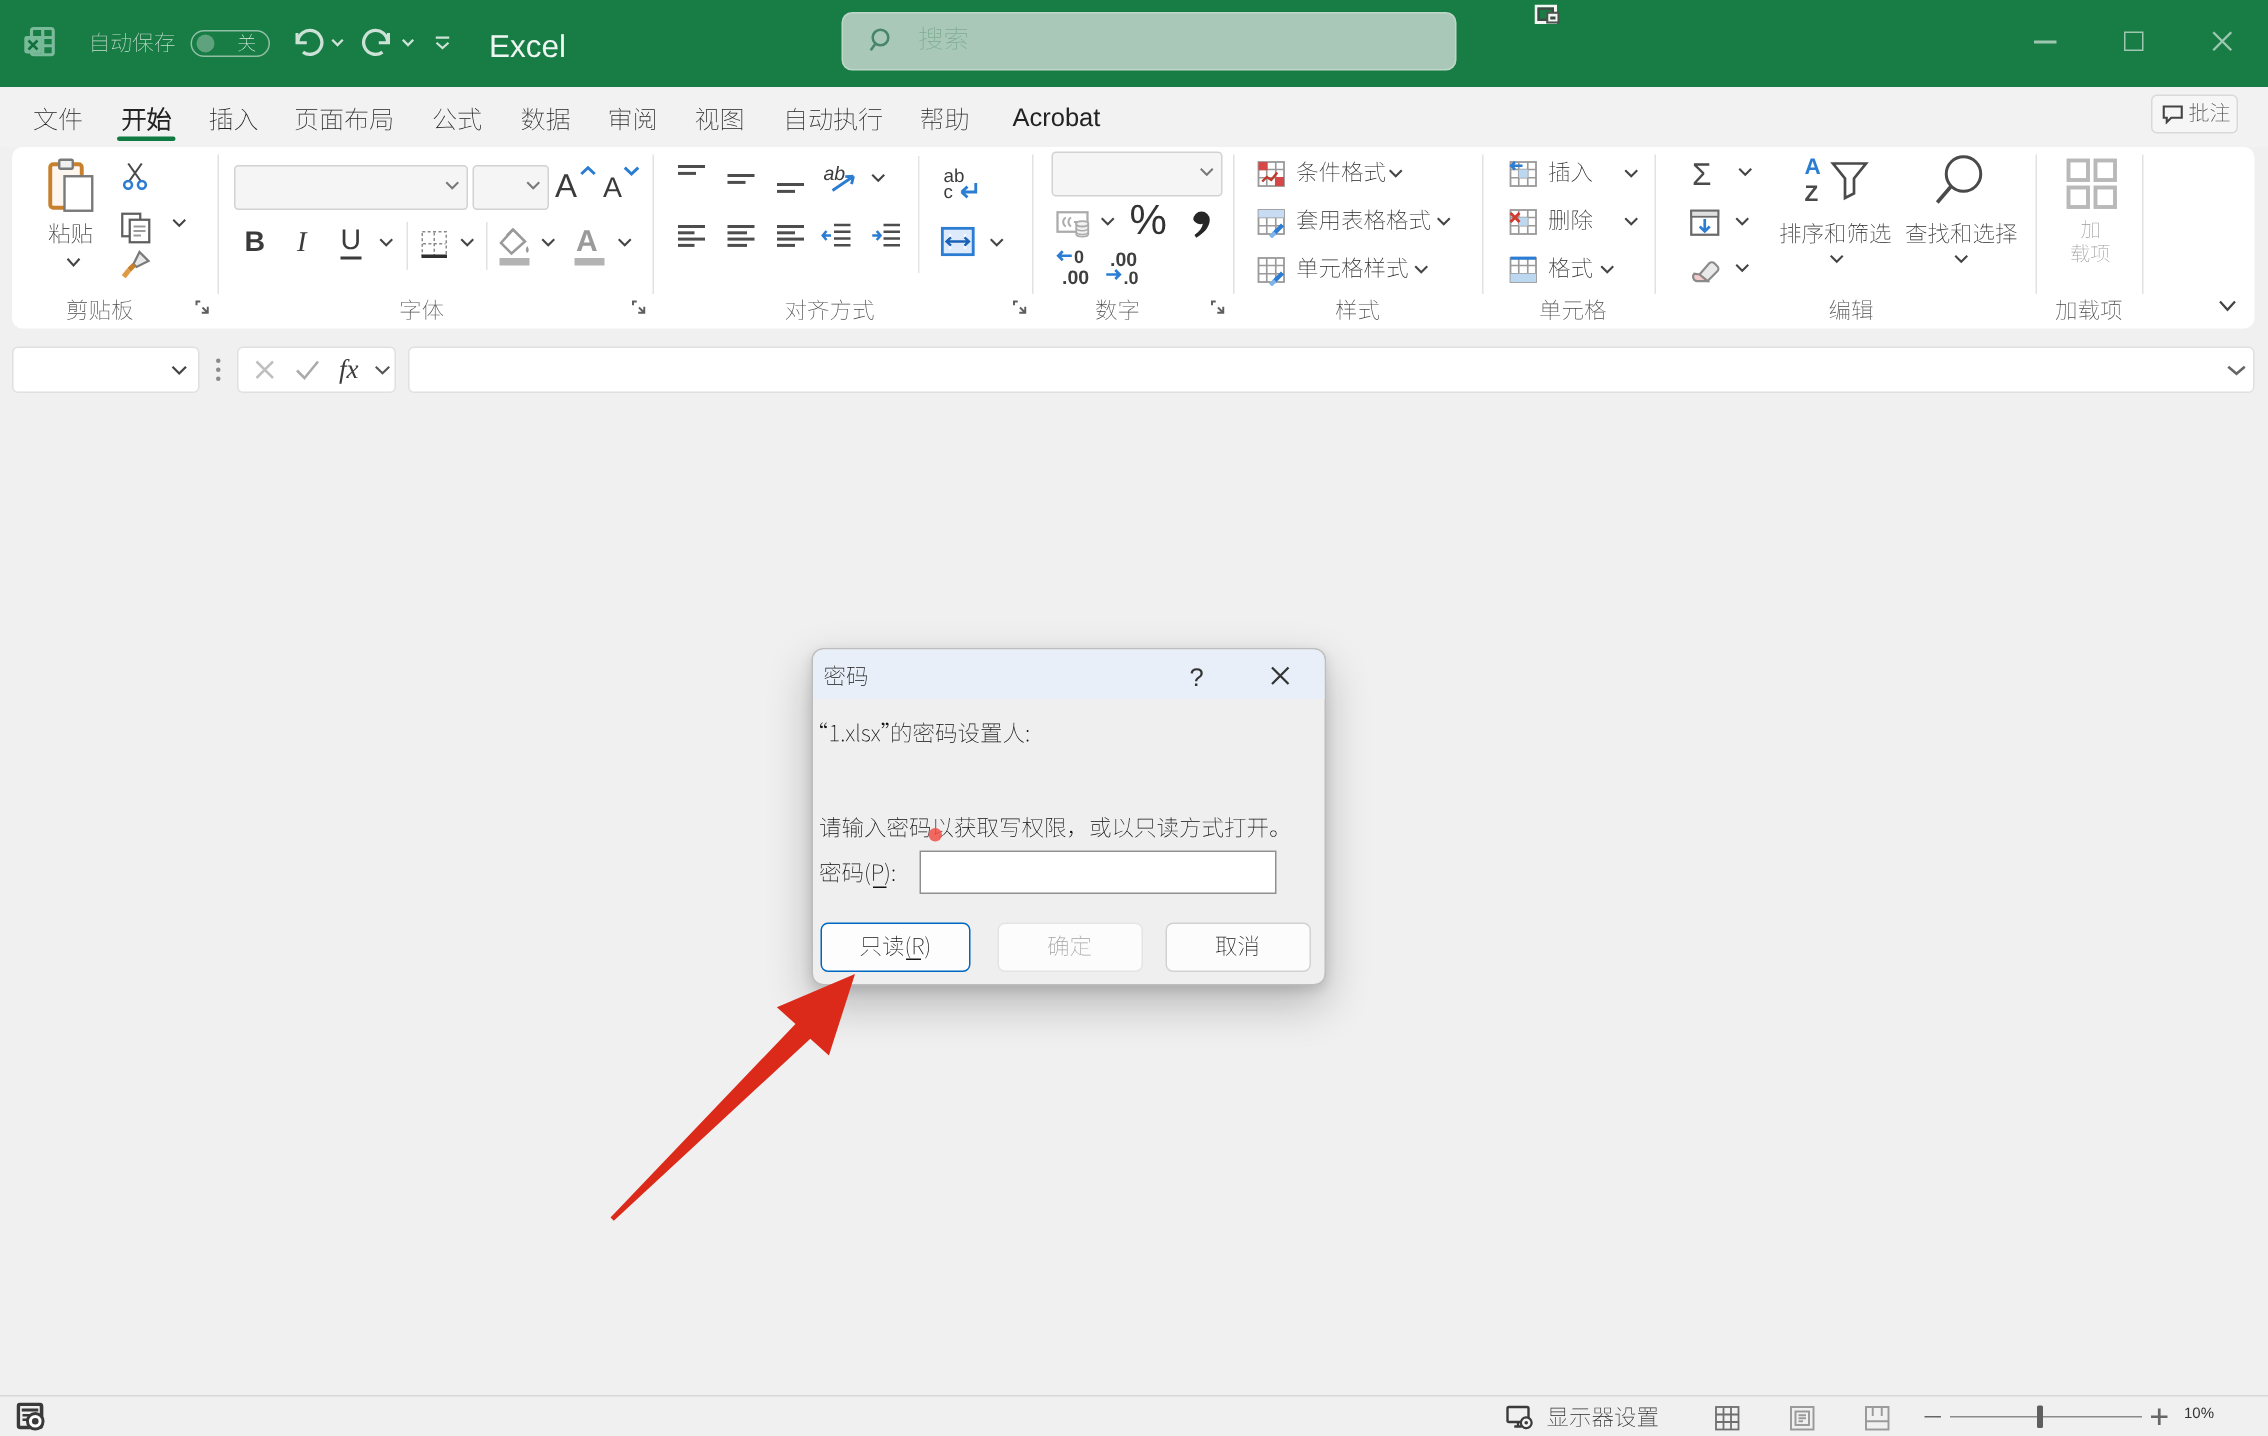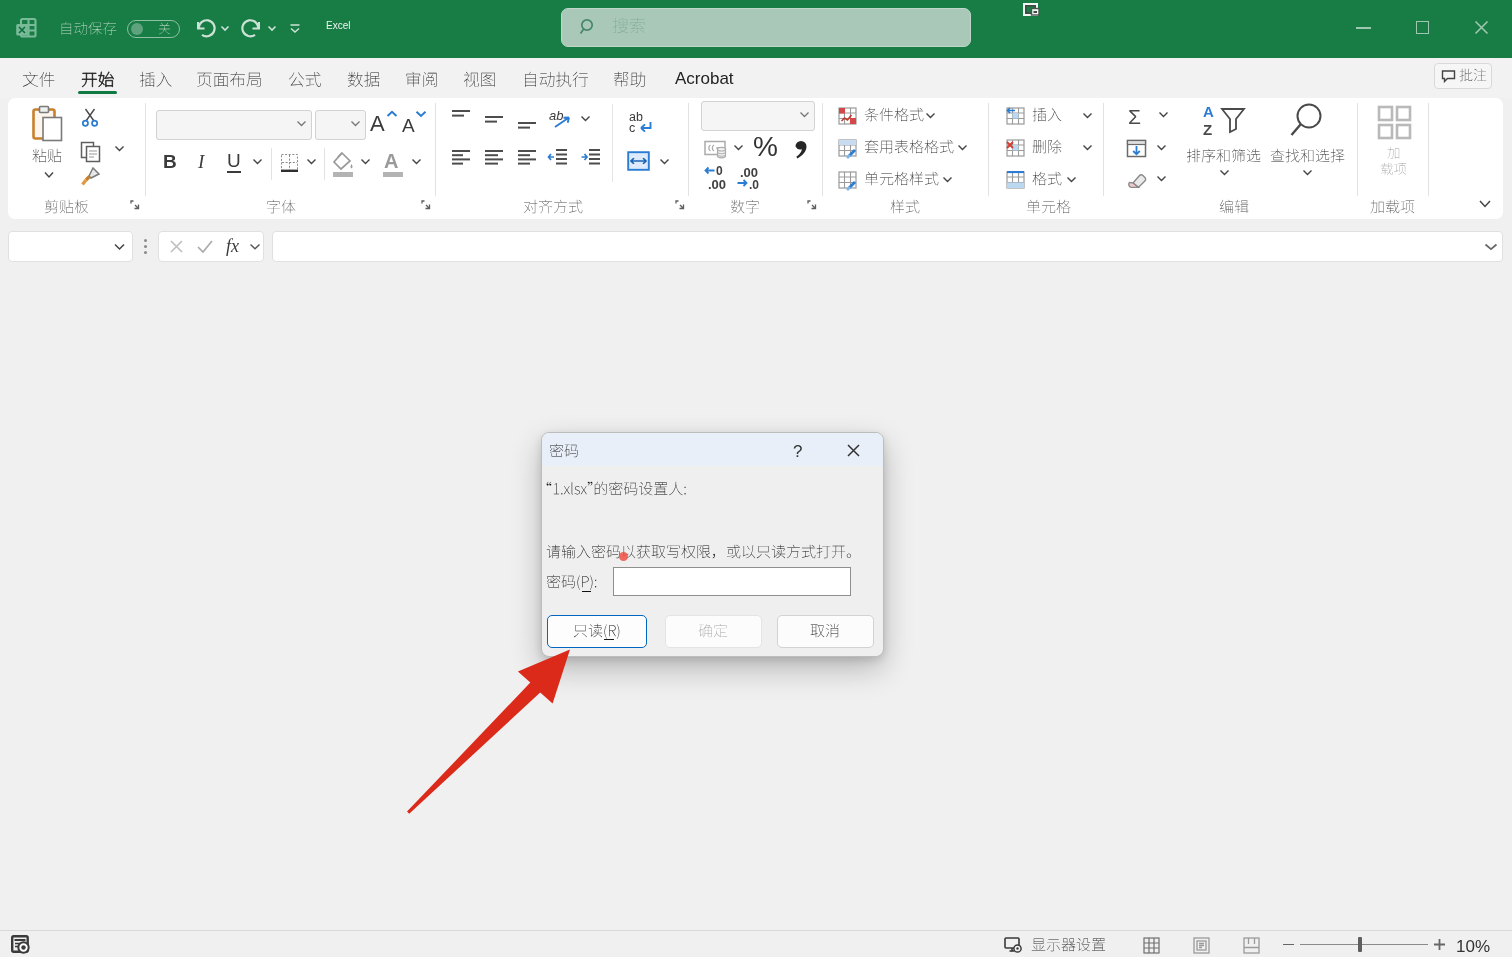--- a/index.html
+++ b/index.html
@@ -147,21 +147,21 @@
     <svg class="abs" style="left:240px;top:18px" width="22" height="21" viewBox="0 0 22 21">
 <path d="M19 4 V10.5 H12.5" fill="none" stroke="#cde2d6" stroke-width="2"></path>
 <path d="M18.4 10.2 A 8 8 0 1 0 15 16.8" fill="none" stroke="#cde2d6" stroke-width="2.2"></path>
 </svg>
     <svg class="abs" style="left:267px;top:25px" width="10" height="7">
       <path d="M1.5 1.5 L5 5 L8.5 1.5" fill="none" stroke="#cde2d6" stroke-width="1.6"></path>
     </svg>
     <svg class="abs" style="left:289px;top:24px" width="12" height="10">
       <path d="M1.5 1 H10.5 M2 4.5 L6 8 L10 4.5" fill="none" stroke="#cde2d6" stroke-width="1.5"></path>
     </svg>
-    <div class="lat" style="left:326px;top:20px;font-size:10px;color:#eef6f1">Excel</div>
+    <div class="lat" style="left:326px;top:20px;font-size:21px;color:#eef6f1">Excel</div>
     <div class="abs" style="left:561px;top:8px;width:408px;height:37px;background:#a9c8b7;border:1px solid #bed7c9;border-radius:7px"></div>
     <svg class="abs" style="left:579px;top:18px" width="18" height="18" viewBox="0 0 18 18">
 <circle cx="8" cy="7" r="5.2" fill="none" stroke="#47866a" stroke-width="1.7"></circle>
 <path d="M4.7 11 L1.5 15.5" stroke="#47866a" stroke-width="1.7"></path>
 </svg>
     <svg style="position:absolute;left:612px;top:17px;overflow:visible" width="34" height="17">
       <g fill="#7dab93" transform="translate(0,14.96) scale(0.017000)">
         <use href="#g57" x="0"></use>
         <use href="#g77" x="1000"></use>
       </g>
@@ -730,21 +730,21 @@
         <rect x="1" y="1" width="15" height="15"></rect>
         <path d="M5.5 1 V7 M11.5 1 V7 M1 10.5 H16"></path>
       </g>
     </svg>
     <div class="abs" style="left:1283px;top:943.6px;width:11px;height:1.8px;background:#666"></div>
     <div class="abs" style="left:1300px;top:944px;width:128px;height:1px;background:#8a8a8a"></div>
     <div class="abs" style="left:1358px;top:937px;width:4px;height:15px;background:#5f5f5f;border-radius:1px"></div>
     <svg class="abs" style="left:1433px;top:938px" width="13" height="13">
       <path d="M6.5 1 V12 M1 6.5 H12" stroke="#666" stroke-width="1.8"></path>
     </svg>
-    <div class="lat" style="left:1456px;top:937px;font-size:17px;color:#333">10%</div>
+    <div class="lat" style="left:1456px;top:937px;font-size:10px;color:#333">10%</div>
     <div class="abs" style="left:541px;top:432px;width:343px;height:225px;background:#efefef;
 border:1px solid #bdbdbd;border-radius:8px;box-sizing:border-box;overflow:hidden;
 box-shadow:0 12px 30px rgba(0,0,0,0.24),0 3px 8px rgba(0,0,0,0.12)"></div>
     <div class="abs" style="left:542px;top:433px;width:341px;height:33px;background:#e9eff8;border-radius:7px 7px 0 0"></div>
     <svg style="position:absolute;left:549px;top:443px;overflow:visible" width="30" height="15">
       <g fill="#1a1a1a" transform="translate(0,13.20) scale(0.015000)">
         <use href="#g40" x="0"></use>
         <use href="#g72" x="1000"></use>
       </g>
     </svg>

